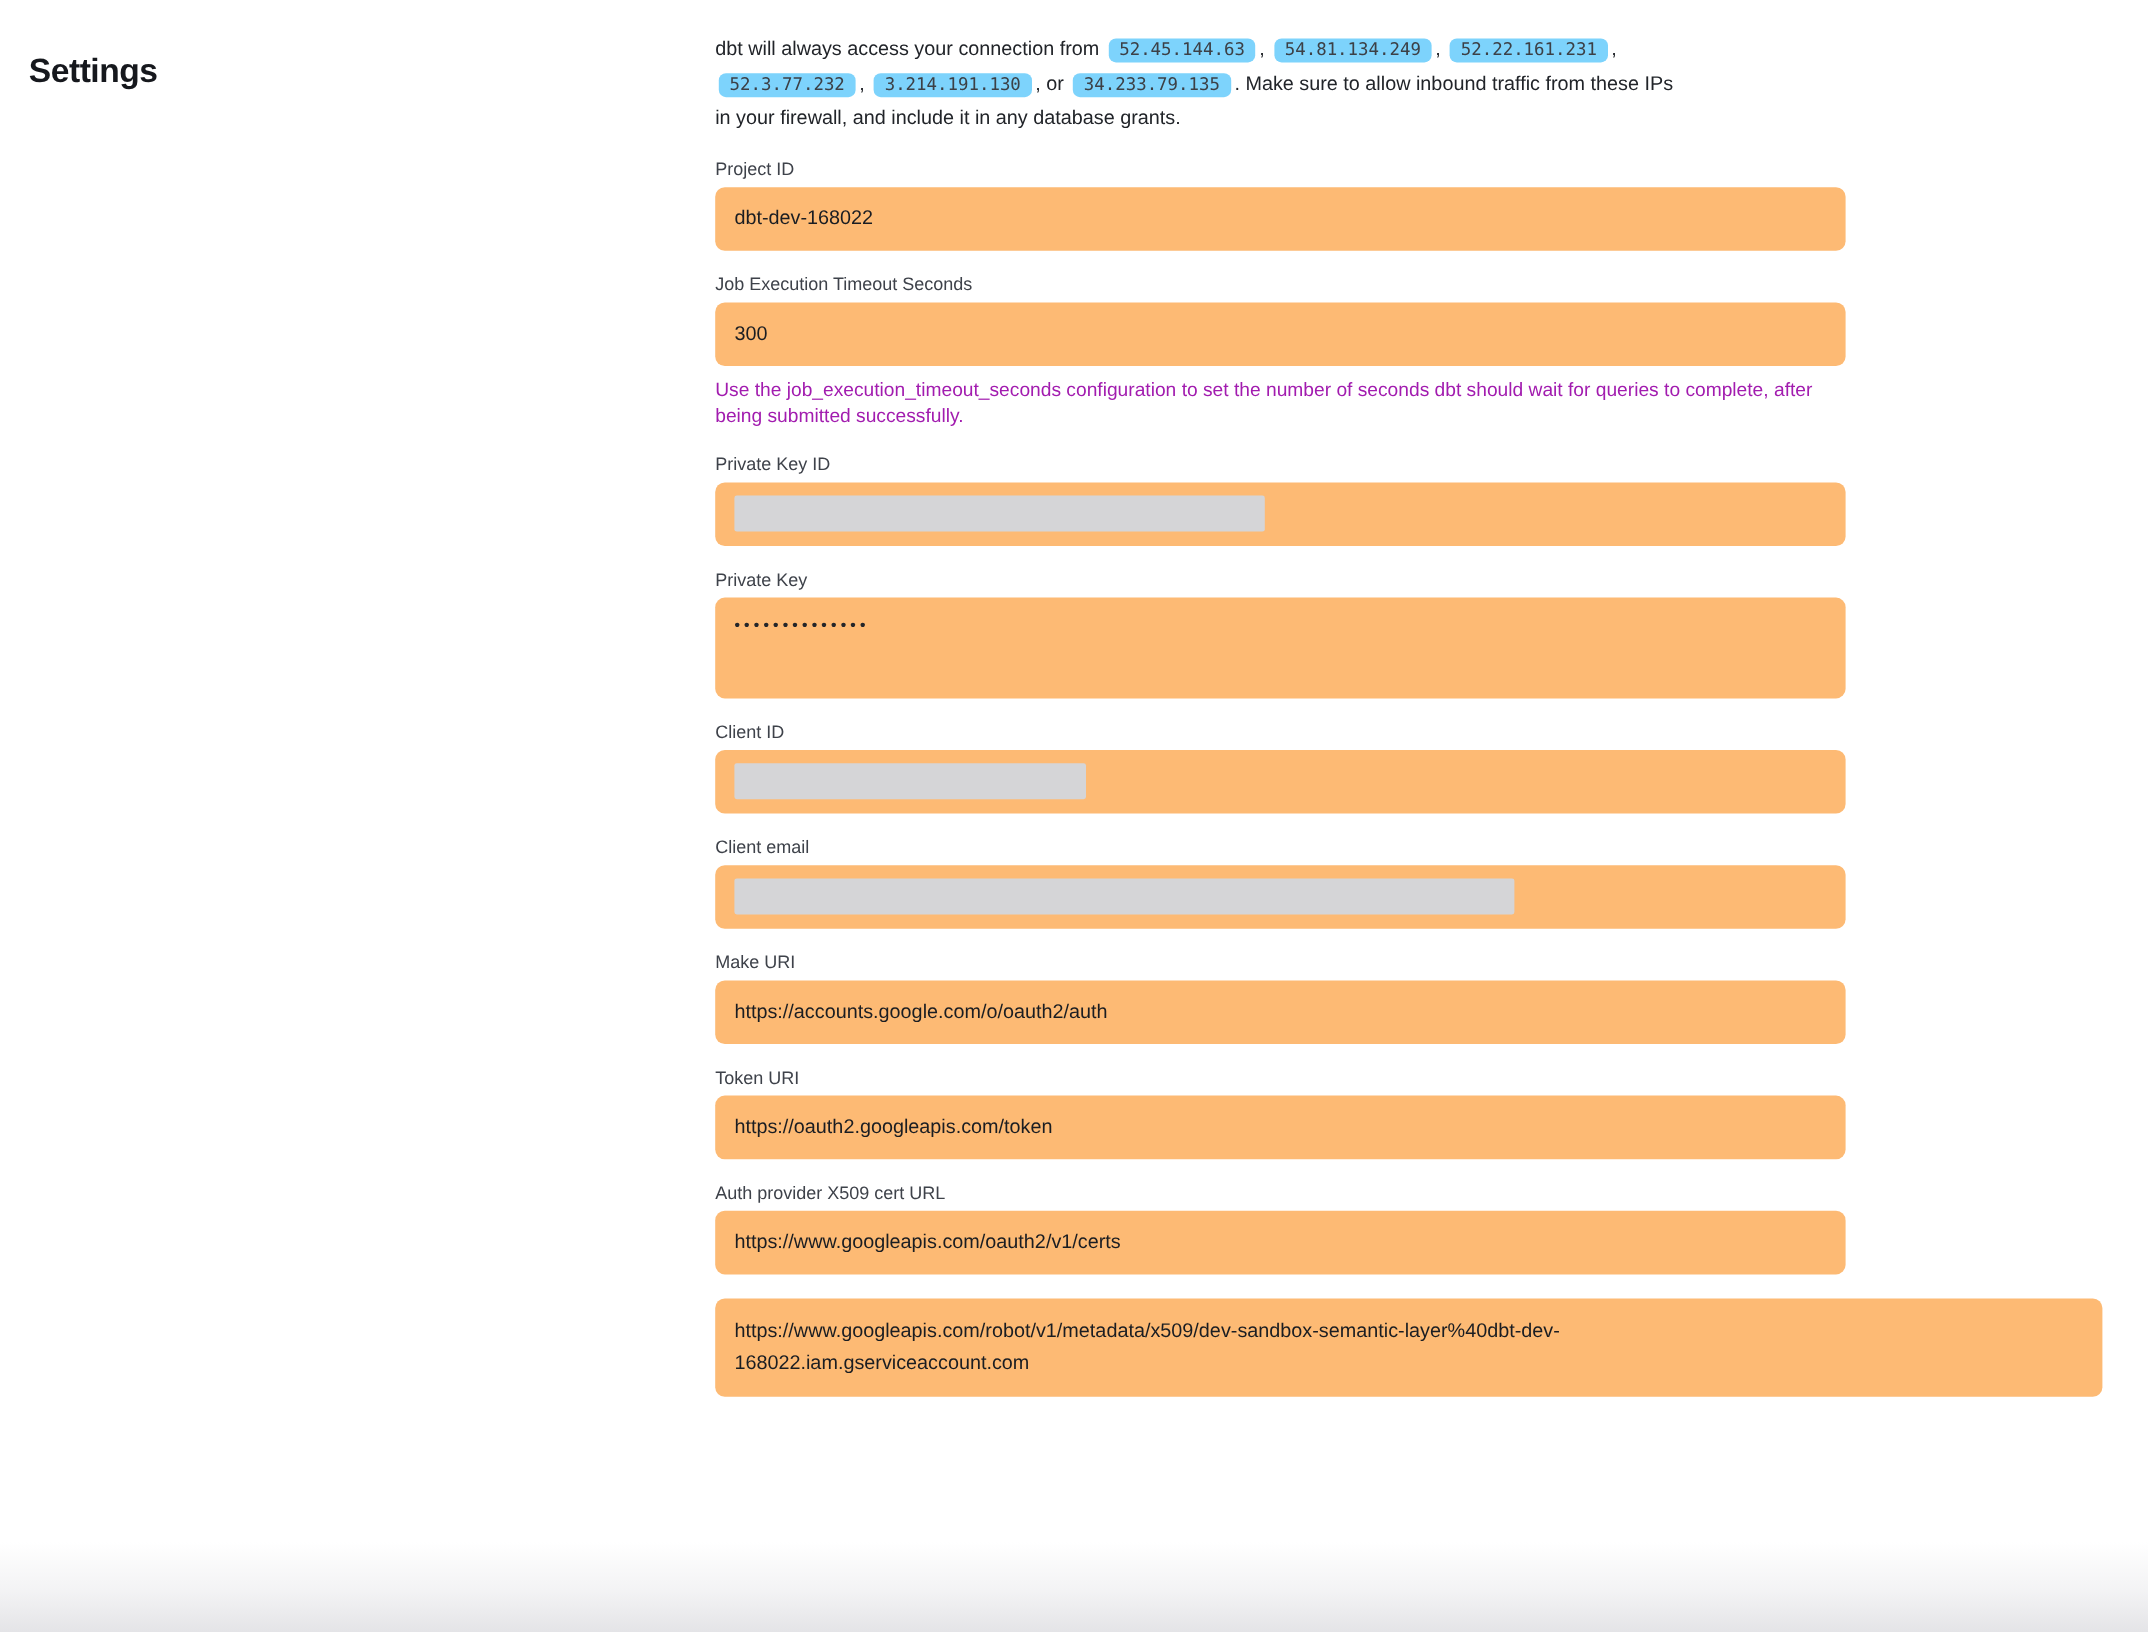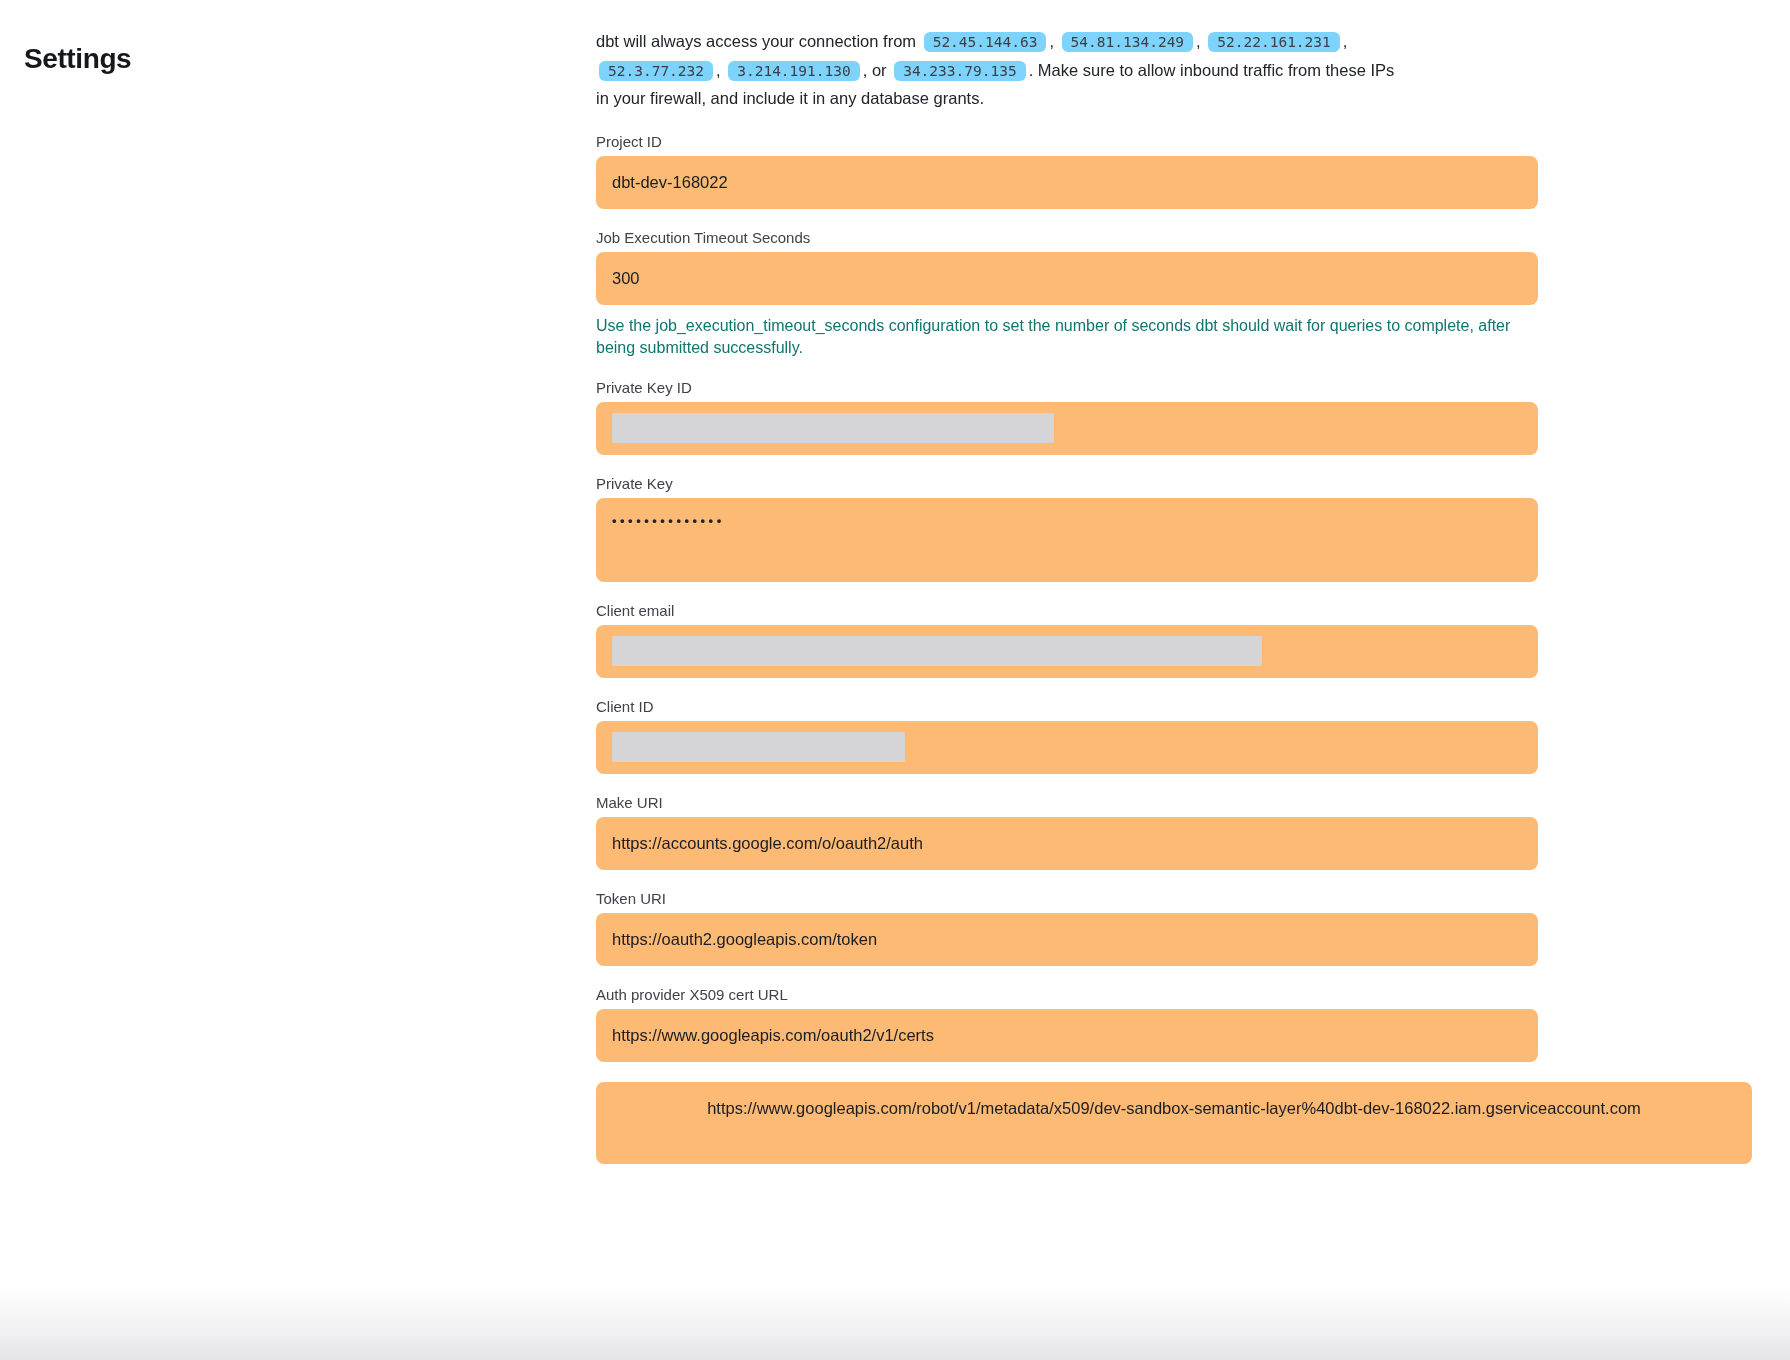--- a/index.html
+++ b/index.html
@@ -72,21 +72,21 @@
   }
   .dots {
     font-size: 13px;
     letter-spacing: 3.5px;
     color: #22252a;
     font-weight: 700;
   }
   .field.wide {
     width: 1156px;
     min-height: 82px;
-    flex-direction: row;
+    flex-direction: column;
     align-items: flex-start;
     justify-content: center;
     padding: 13px 16px;
     text-align: center;
   }
   .url-line {
     font-size: 16.5px;
     line-height: 27px;
     color: #1a1d22;
     word-break: break-all;
@@ -96,21 +96,21 @@
     background: #d5d5d7;
     border-radius: 2px;
   }
   .bar-private-key-id { width: 442px; }
   .bar-client-email  { width: 650px; }
   .bar-client-id     { width: 293px; }
   .help-text {
     margin: 10px 0 0 0;
     font-size: 16px;
     line-height: 22px;
-    color: #0f766e;
+    color: #a21caf;
   }
   .bottom-fade {
     position: absolute;
     left: 0;
     right: 0;
     bottom: 0;
     height: 75px;
     background: linear-gradient(180deg, rgba(231,231,233,0) 0%, rgba(228,228,231,0.45) 55%, #e4e4e7 100%);
     pointer-events: none;
   }
@@ -158,30 +158,30 @@
   </div>
 
   <div class="form-group">
     <label class="form-label">Private Key</label>
     <div class="field tall">
       <span class="dots">••••••••••••••</span>
     </div>
   </div>
 
   <div class="form-group">
+    <label class="form-label">Client ID</label>
+    <div class="field">
+      <div class="redacted-bar bar-client-id"></div>
+    </div>
+  </div>
+
+  <div class="form-group">
     <label class="form-label">Client email</label>
     <div class="field">
       <div class="redacted-bar bar-client-email"></div>
-    </div>
-  </div>
-
-  <div class="form-group">
-    <label class="form-label">Client ID</label>
-    <div class="field">
-      <div class="redacted-bar bar-client-id"></div>
     </div>
   </div>
 
   <div class="form-group">
     <label class="form-label">Make URI</label>
     <div class="field">
       <span class="field-value">https://accounts.google.com/o/oauth2/auth</span>
     </div>
   </div>
 

